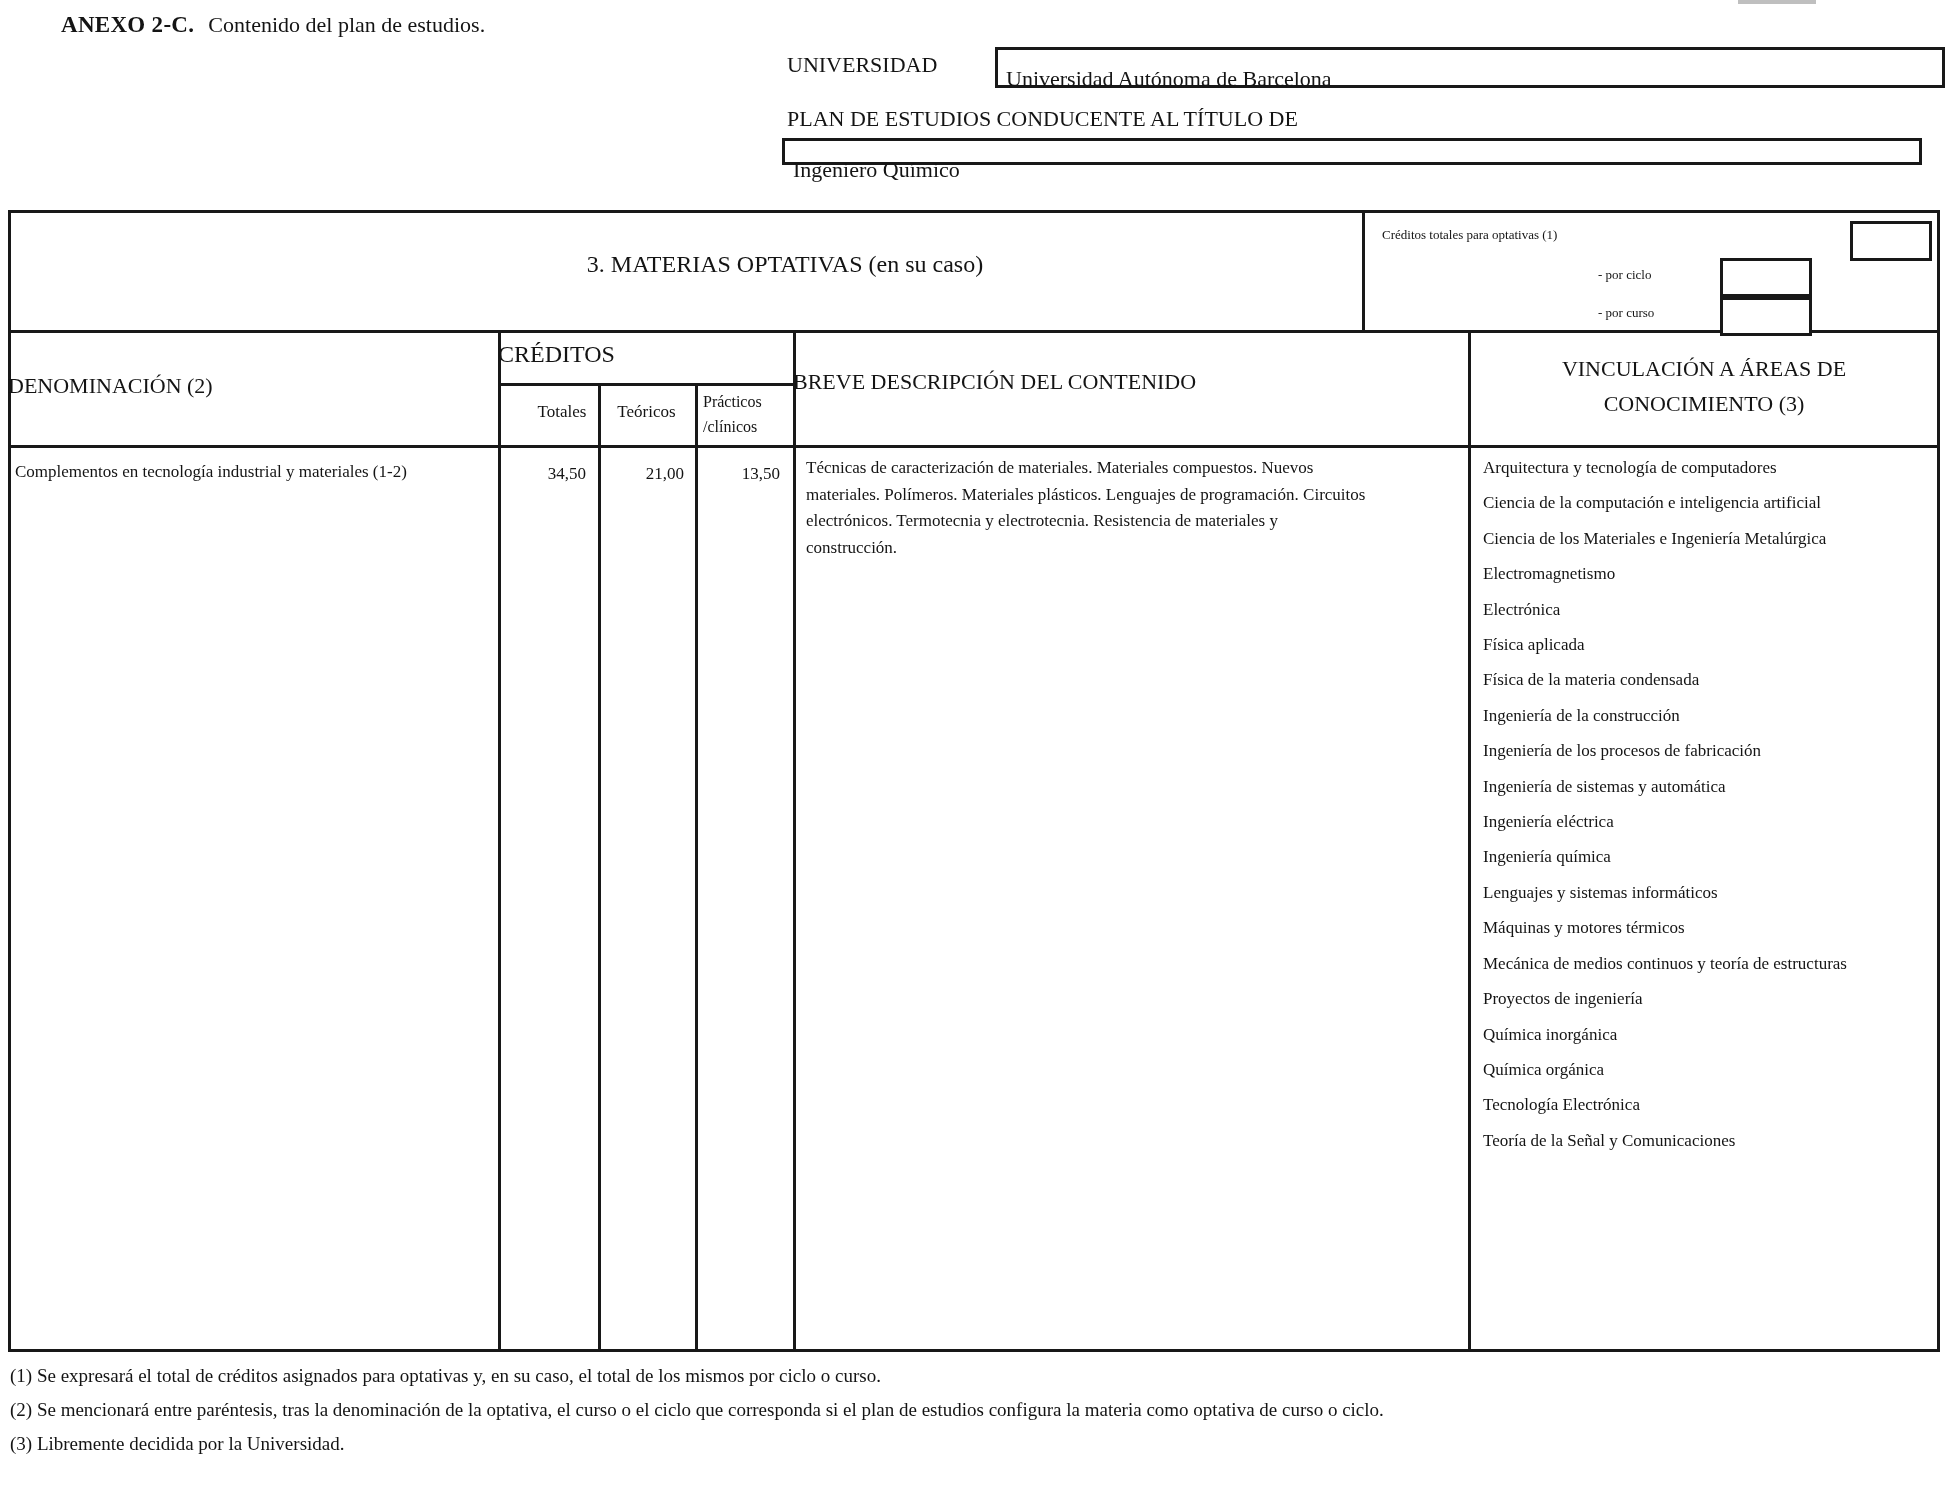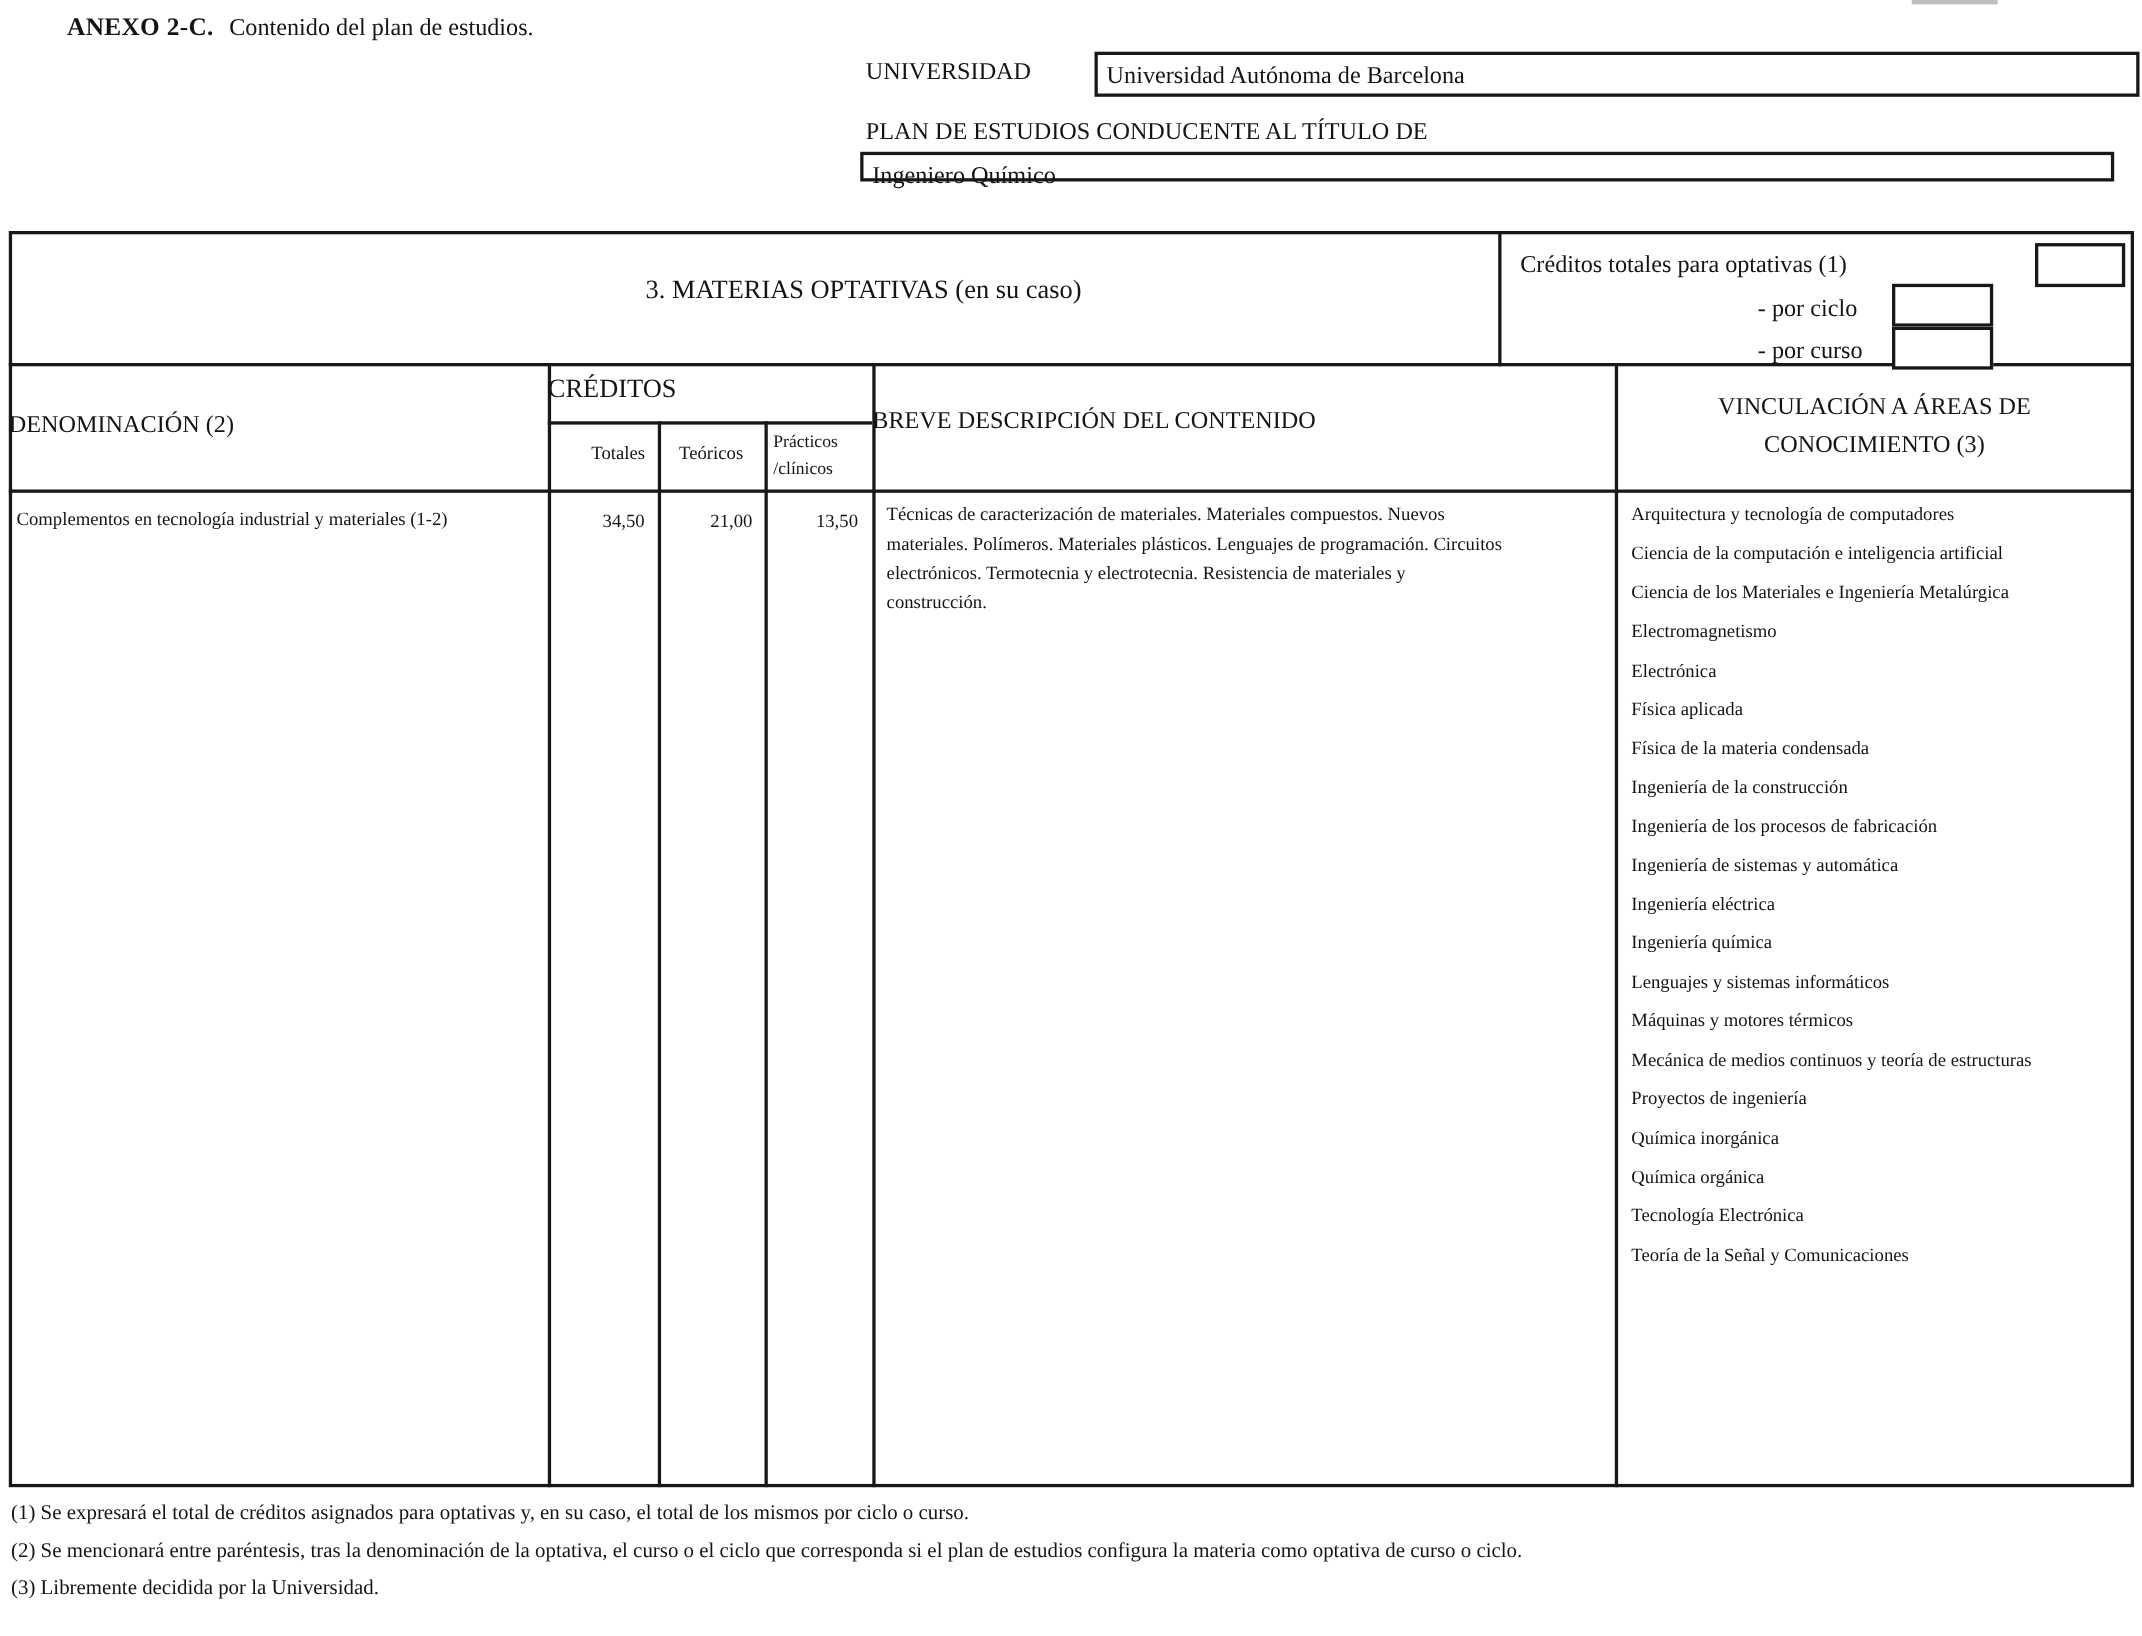--- a/index.html
+++ b/index.html
@@ -11,25 +11,25 @@
   .abs { position:absolute; }
   .box { position:absolute; border:3px solid #181818; background:#fff; }
   .hline { position:absolute; height:3px; background:#181818; }
   .vline { position:absolute; width:3px; background:#181818; }
 
   .annex { left:14px; top:12px; font-size:22px; white-space:nowrap; }
   .annex b { font-size:23px; letter-spacing:.3px;margin-left:47px; }
   .annex span.rest { margin-left:14px; }
 
   .lbl { font-size:22px; white-space:nowrap; }
-  .field-text { font-size:22px; padding:5px 6px 0 8px; white-space:nowrap; }
+  .field-text { font-size:22px; padding:16px 6px 0 8px; white-space:nowrap; }
 
   .section-title { font-size:24px; text-align:center; }
 
-  .credsum-lbl { font-size:22px; white-space:nowrap; }
+  .credsum-lbl { font-size:13px; white-space:nowrap; }
 
   .colhead { font-size:22px; text-align:left; white-space:nowrap; }
   .colhead2 { font-size:22px; text-align:center; line-height:35px; }
   .subhead { font-size:17px; text-align:center; white-space:nowrap; }
   .subhead-wrap { font-size:16px; line-height:25px; text-align:left; }
 
   .cell-text { font-size:17px; line-height:25px; }
   .num { font-size:17px; text-align:right; white-space:nowrap; }
   .desc { font-size:17px; line-height:26.5px; }
 

